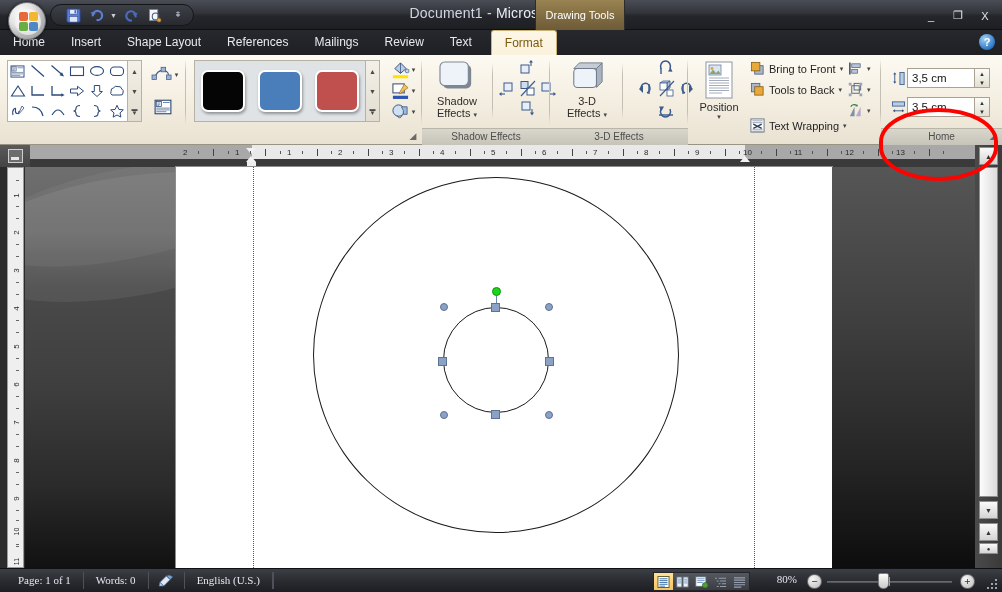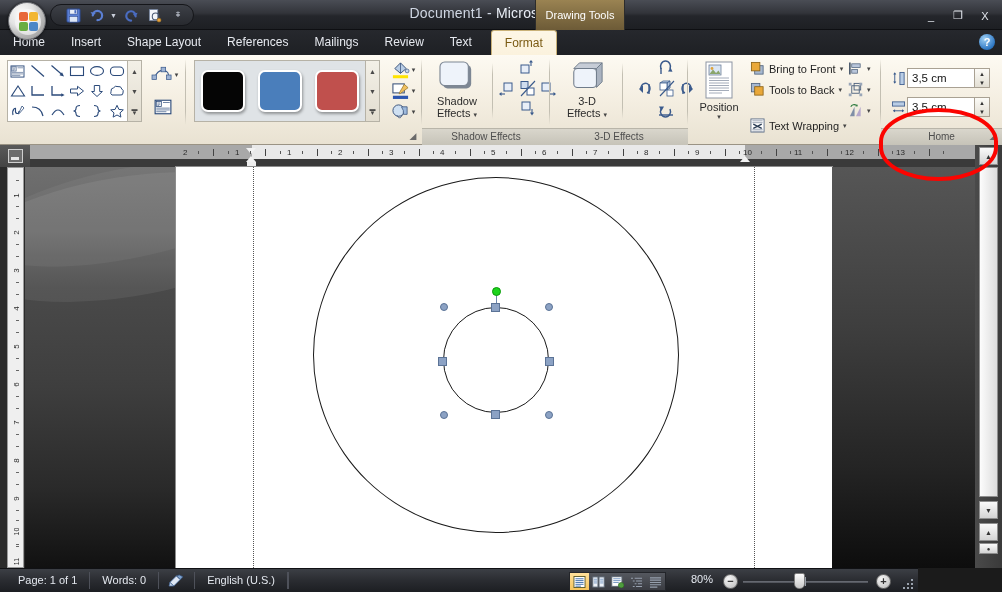--- a/index.html
+++ b/index.html
@@ -249,23 +249,23 @@
   .h-sq { position: absolute; width: 9px; height: 9px; background: #8ca2c4;
           border: 1px solid #5b7396; }
   .h-ci { position: absolute; width: 8px; height: 8px; border-radius: 50%;
           background: #8ca2c4; border: 1px solid #5b7396; }
   .rot-stem { position: absolute; left: 496px; top: 292px; width: 1px; height: 15px; background: #6d86ab; }
   .rot-knob { position: absolute; left: 492px; top: 287px; width: 9px; height: 9px;
               border-radius: 50%; background: #1dd41d; border: 1px solid #0a9a0a; }
 
   
   .statusbar {
-    position: absolute; left: 0; top: 568px; width: 918px; height: 24px;
+    position: absolute; left: 0; top: 568px; width: 1002px; height: 24px;
     background: linear-gradient(180deg,#3c3f45 0%, #2a2c31 50%, #1c1e22 100%);
-    border-top: 1px solid #101114; display: flex; align-items: center;
+    border-top: 1px solid #101114; display: flex; align-items: center; font-family: Liberation Serif, serif;
   }
   .sb-item { font-size: 11px; color: #e4e8ef; padding: 0 12px; height: 17px; line-height: 17px;
              border-right: 1px solid #4e515a; cursor: pointer; white-space: nowrap; }
   .sb-item.noborder { border-right: none; }
   .view-btns { position: absolute; right: 252px; top: 3px; display: flex;
                background: linear-gradient(180deg,#55585f,#3a3c42); border:1px solid #23252a; }
   .vb { width: 19px; height: 17px; display:flex; align-items:center; justify-content:center; cursor:pointer; }
   .vb.active { background: linear-gradient(180deg,#ffe09a,#f6c45c); }
   .zoom-pct { position: absolute; right: 205px; top: 4px; font-size: 11px; color: #e4e8ef; cursor:pointer;}
   .zoom-slider { position: absolute; right: 25px; top: 3px; width: 172px; height: 18px; }

